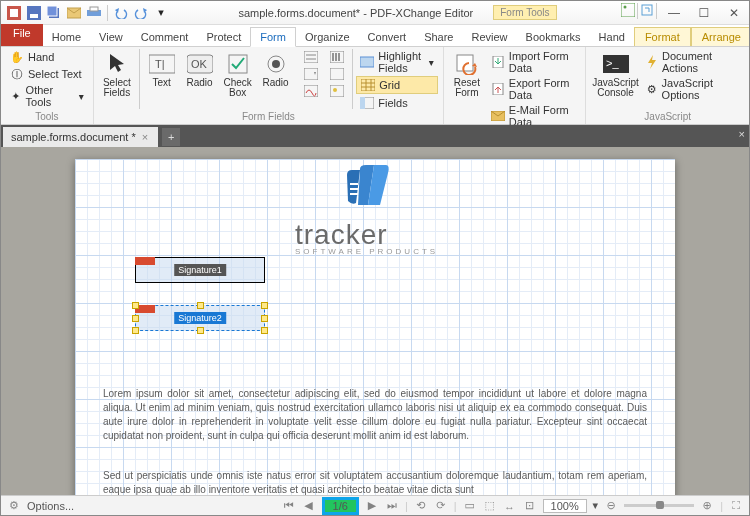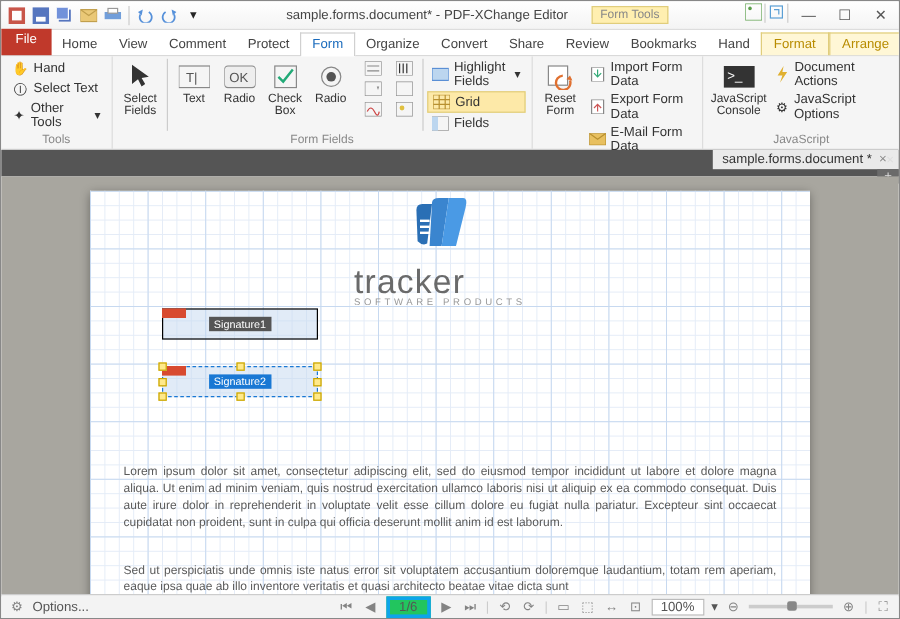--- a/index.html
+++ b/index.html
@@ -24,21 +24,21 @@
 .group{border-right:1px solid #ddd;display:flex;flex-direction:column;justify-content:space-between;padding:2px 5px 1px;}
 .group-body{display:flex;gap:2px;align-items:flex-start;flex:1;}
 .group-label{text-align:center;font-size:10px;color:#888;padding:0 4px 1px;}
 .big-btn{display:flex;flex-direction:column;align-items:center;gap:1px;padding:2px 4px;min-width:36px;}
 .big-btn .ic{width:26px;height:26px;display:flex;align-items:center;justify-content:center;}
 .big-btn .lbl{font-size:10px;color:#333;text-align:center;line-height:10px;}
 .sm-list{display:flex;flex-direction:column;gap:1px;}
 .sm-btn{display:flex;align-items:center;gap:4px;padding:1px 4px;color:#333;font-size:10px;}
 .sm-btn .ic{width:14px;height:14px;display:flex;align-items:center;justify-content:center;}
 .sm-btn.active{background:#fde9a8;border:1px solid #e0cd7c;}
-.doctabs{height:22px;background:#555;display:flex;align-items:flex-end;position:relative;flex-direction:column;}
+.doctabs{height:22px;background:#555;display:flex;align-items:flex-end;position:relative;}
 .doctab{background:#eaeaea;padding:2px 10px 2px 8px;display:flex;align-items:center;gap:6px;font-size:11px;color:#333;margin-left:2px;height:20px;}
 .doctab .x{color:#888;}
 .addtab{width:18px;height:18px;background:#6a6a6a;color:#ddd;display:flex;align-items:center;justify-content:center;margin-left:4px;margin-bottom:1px;}
 .close-all{position:absolute;right:4px;top:3px;color:#ddd;}
 .workarea{height:350px;background:#a8a69f;display:flex;justify-content:center;padding:12px 24px 6px;overflow:hidden;position:relative;}
 .page{width:600px;height:360px;background:#fff;box-shadow:0 2px 8px rgba(0,0,0,.4);position:relative;
 background-image:linear-gradient(#c7d9f0 1px,transparent 1px),linear-gradient(90deg,#c7d9f0 1px,transparent 1px),linear-gradient(#e4ecf7 1px,transparent 1px),linear-gradient(90deg,#e4ecf7 1px,transparent 1px);
 background-size:48px 48px,48px 48px,12px 12px,12px 12px;}
 .logo{position:absolute;top:6px;left:220px;display:flex;align-items:center;gap:10px;flex-direction:column;}
 .logo-text{font-size:28px;color:#6a6a6a;letter-spacing:1px;}

